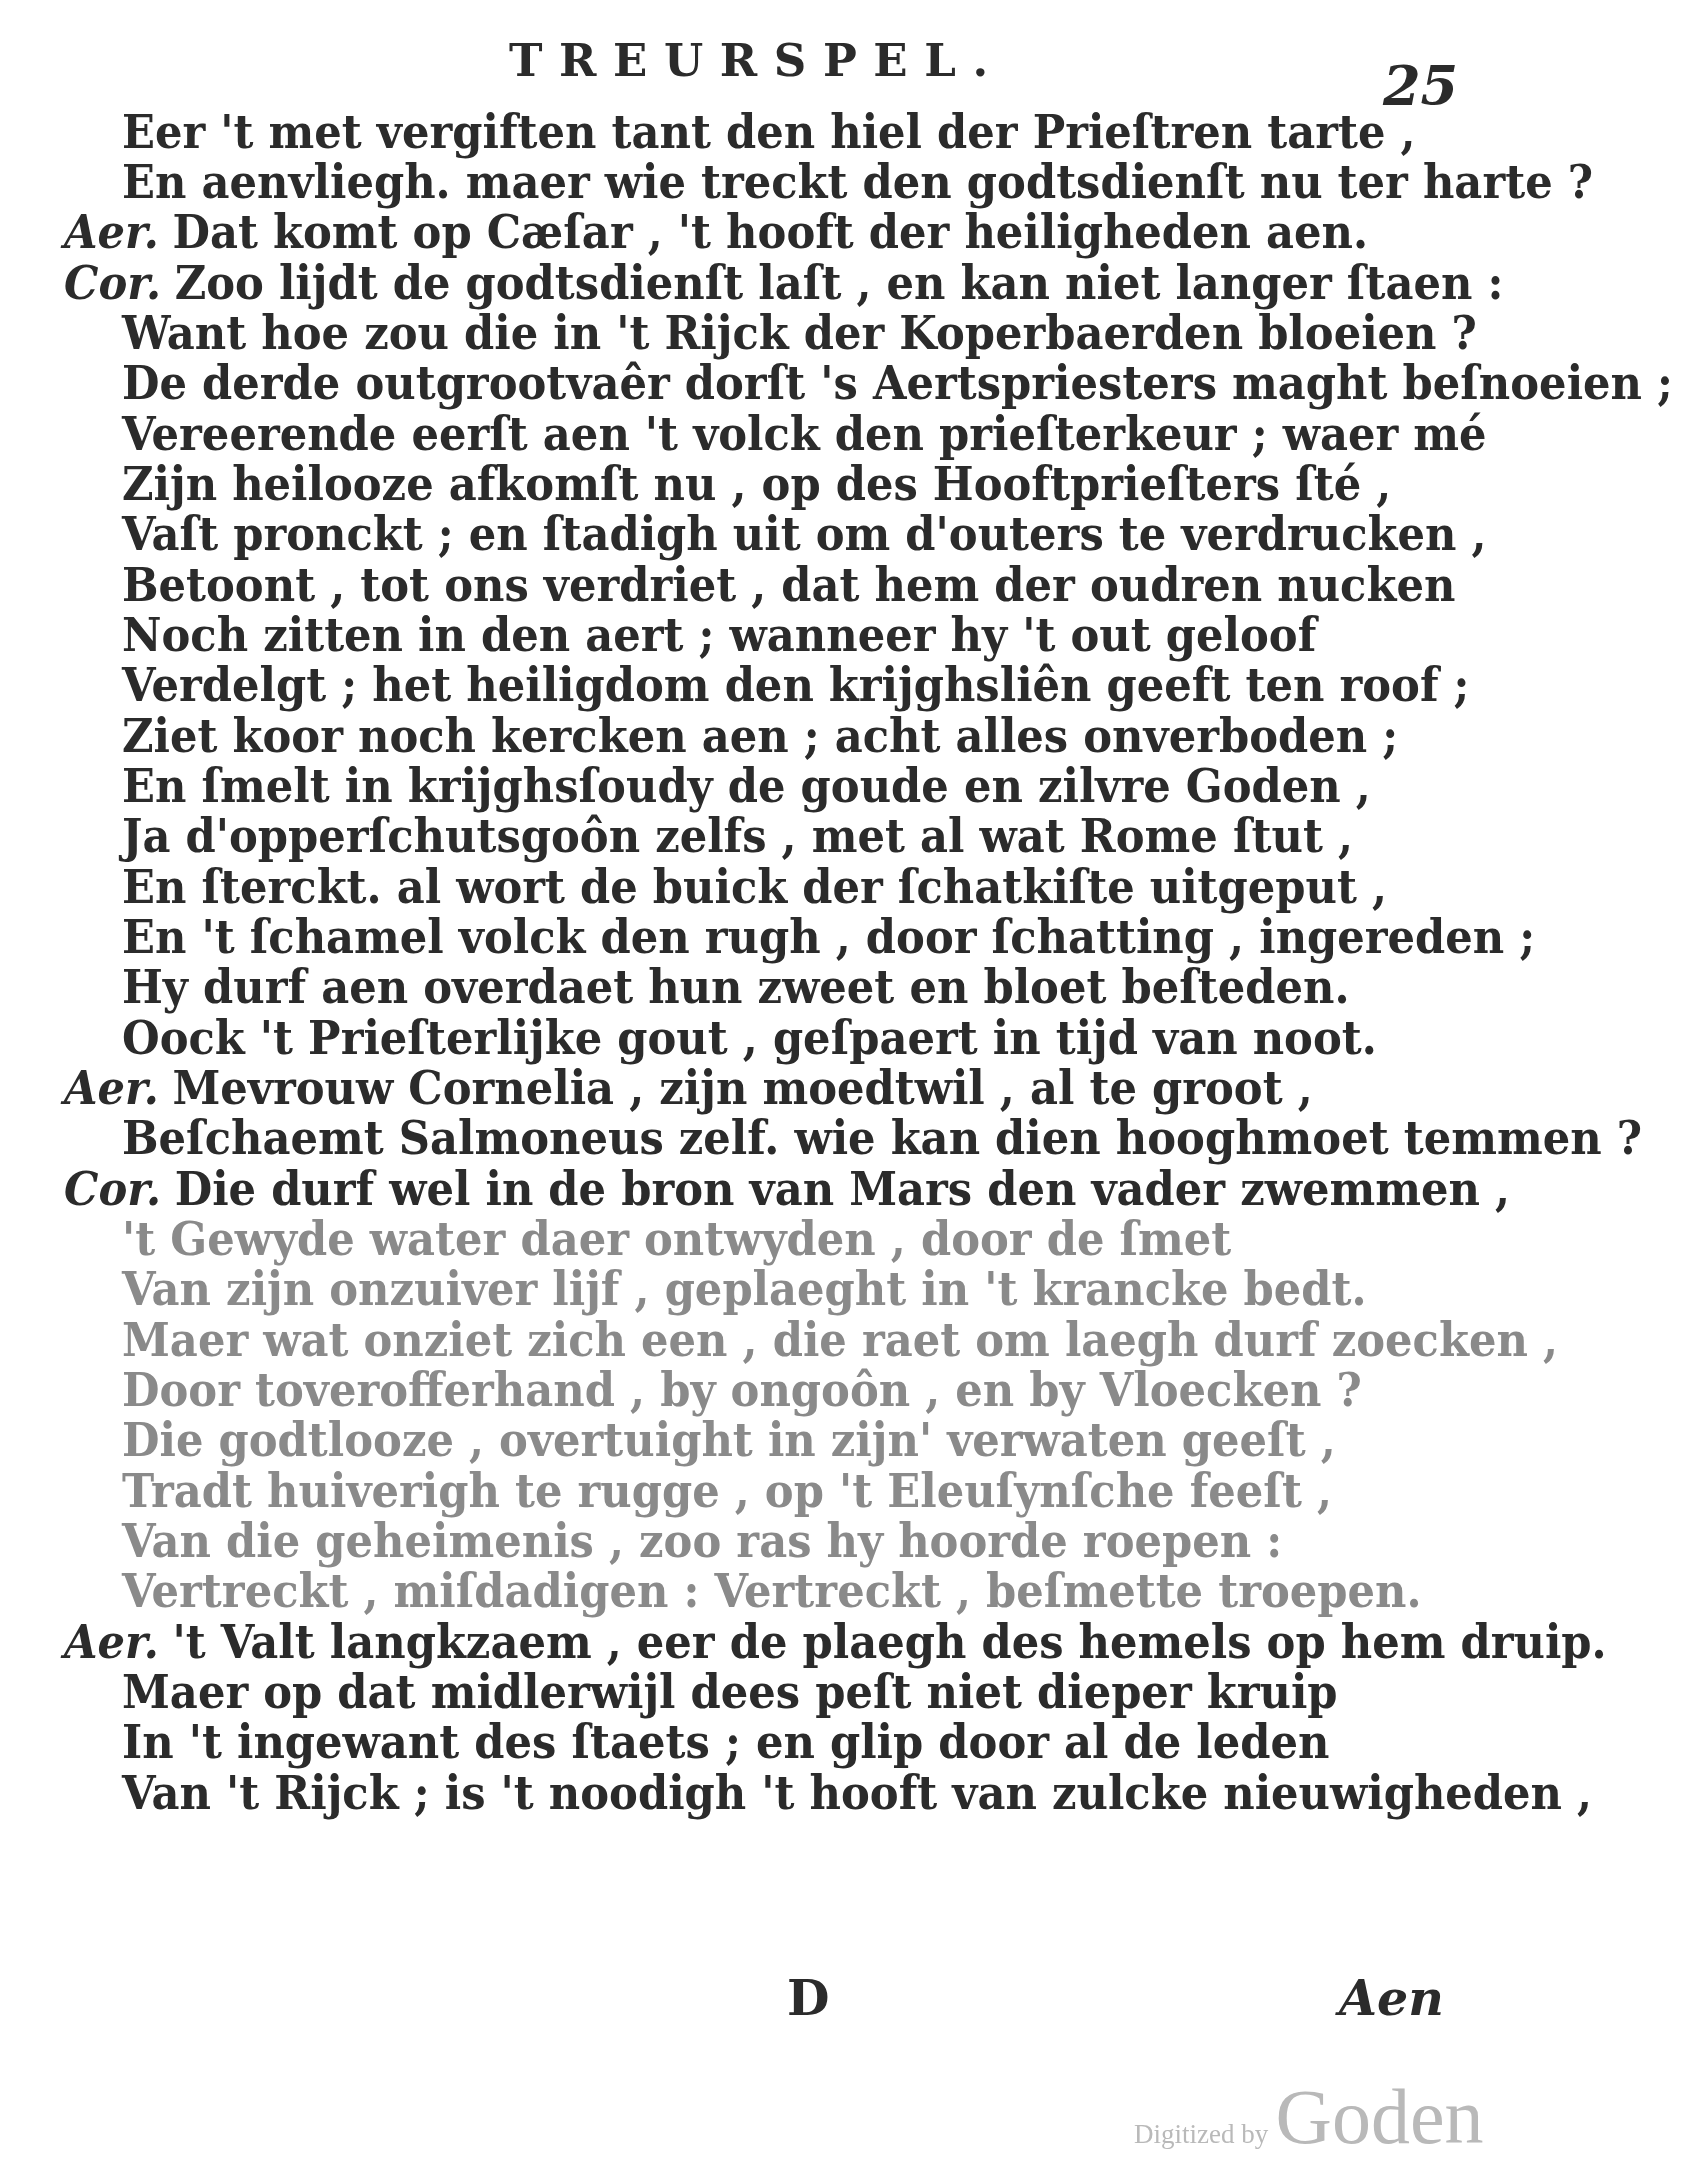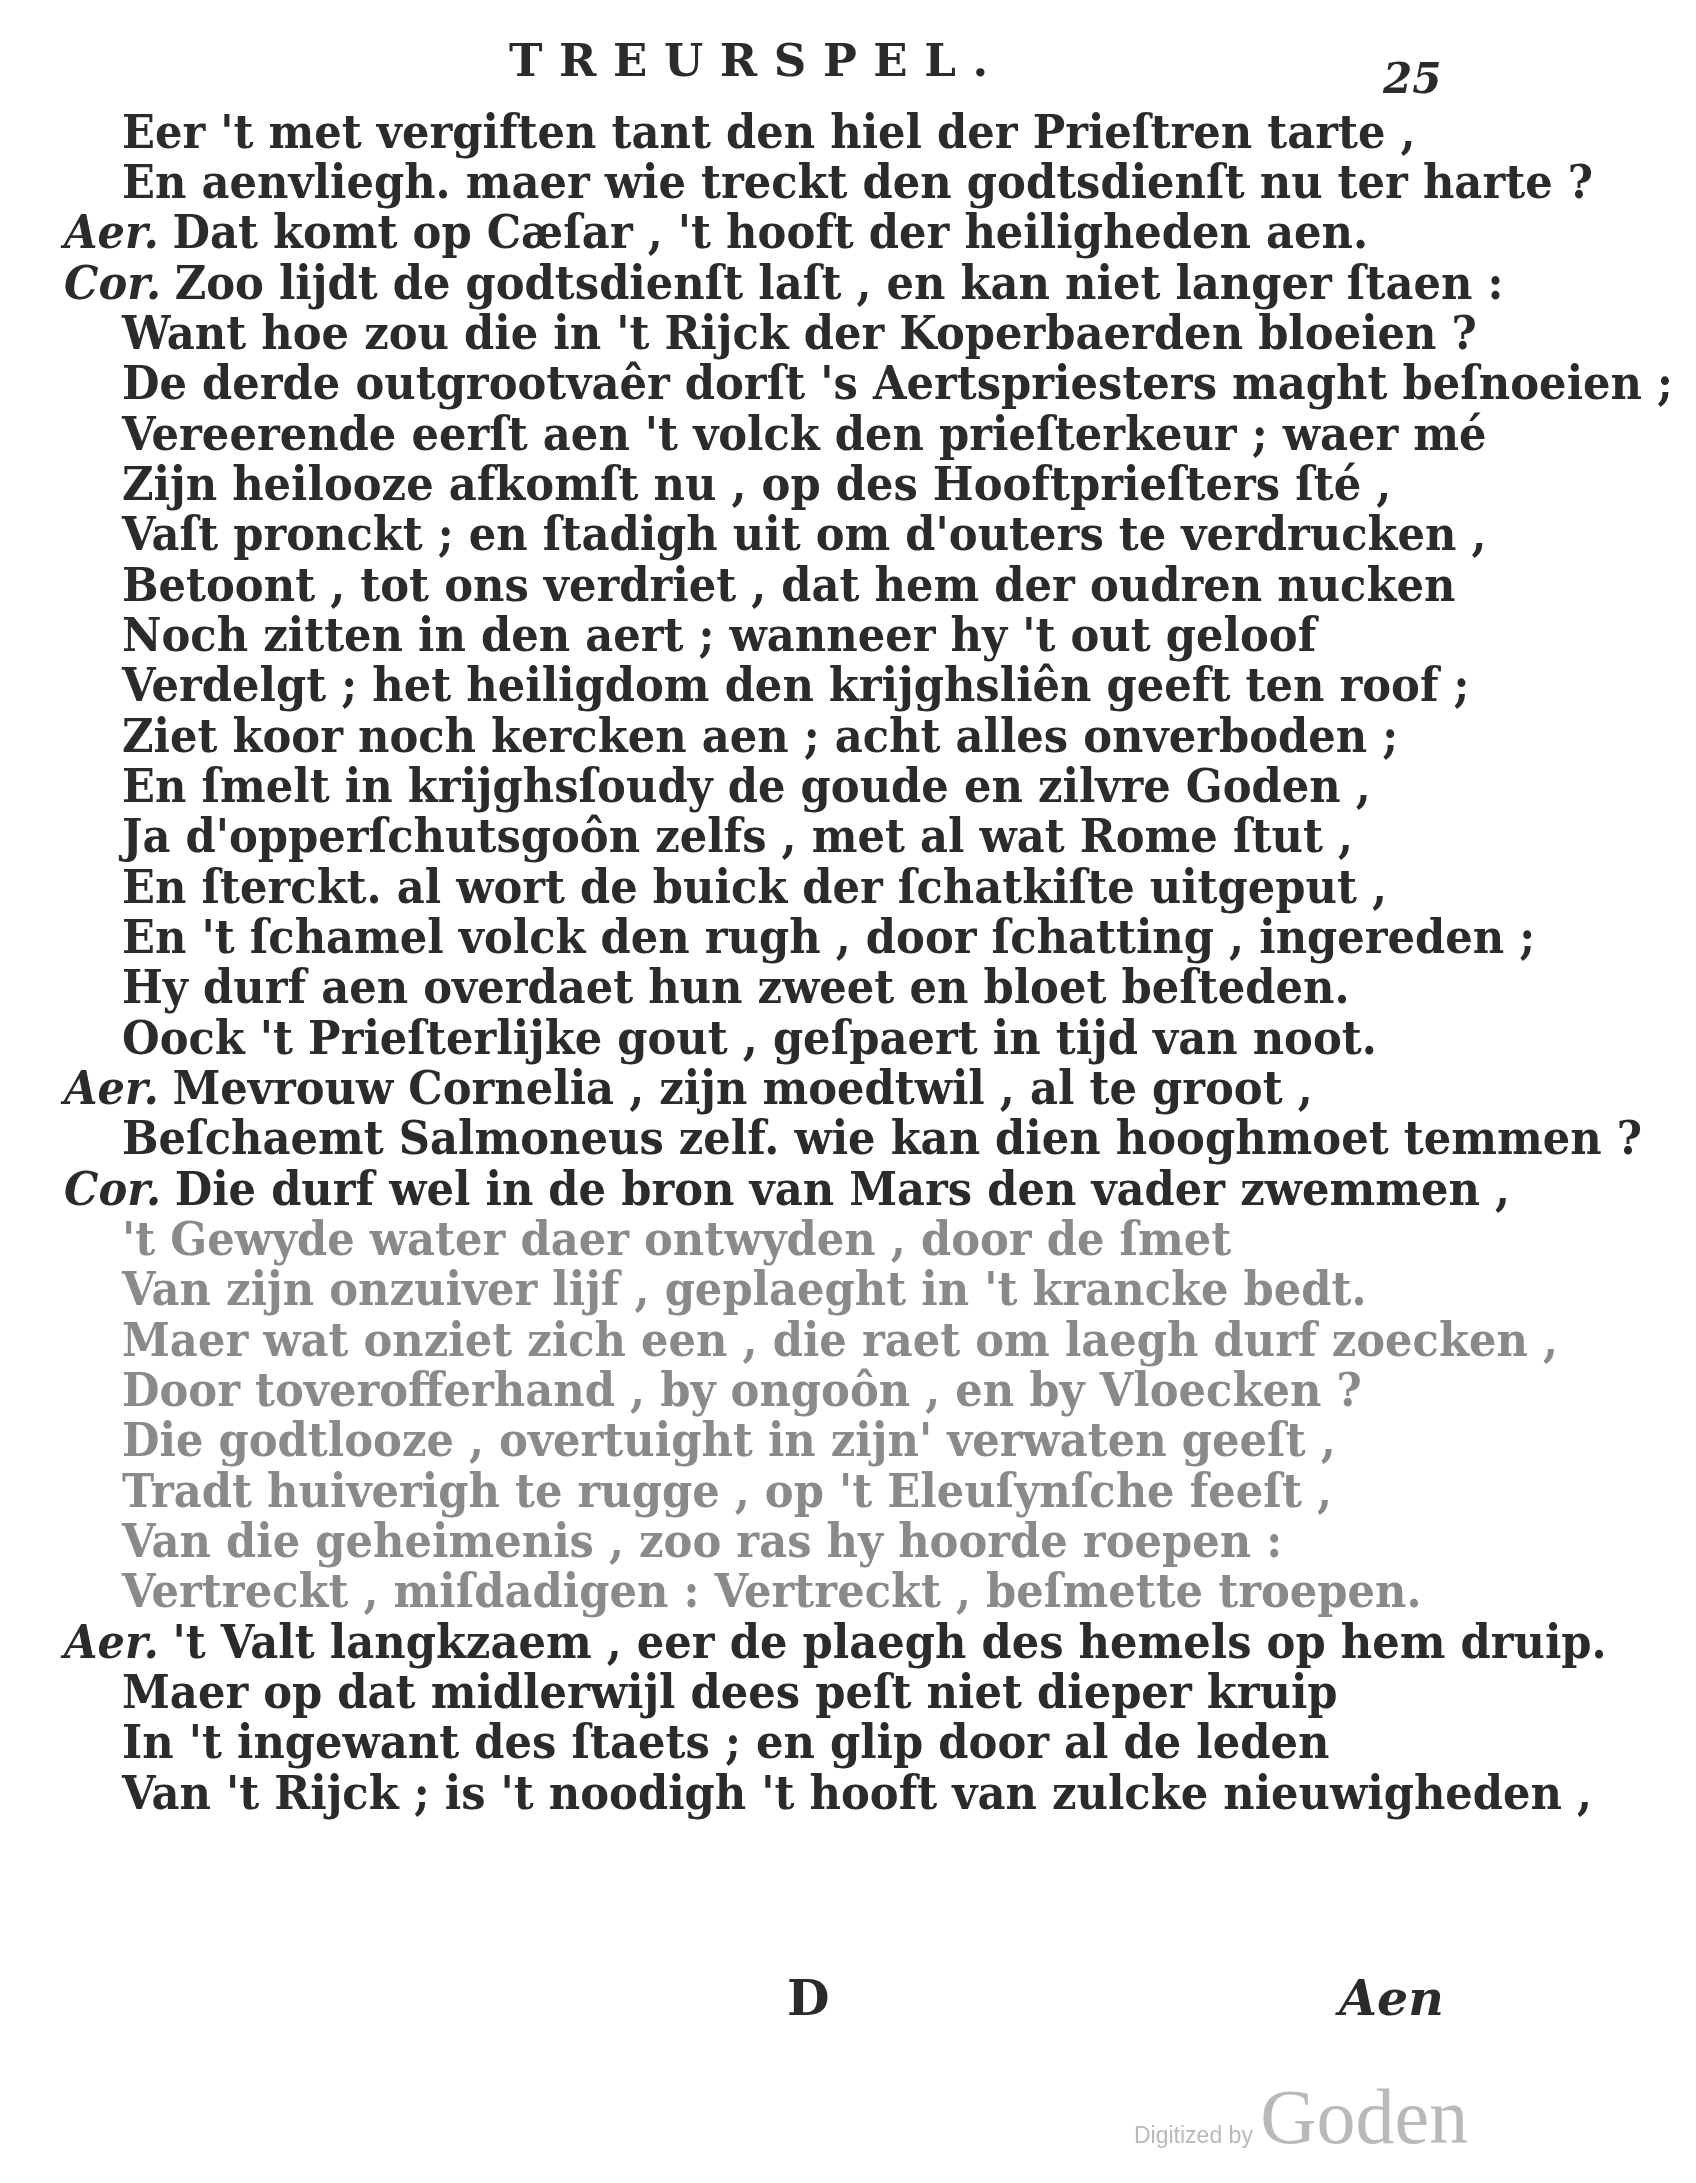--- a/index.html
+++ b/index.html
@@ -1,26 +1,26 @@
 <!DOCTYPE html>
 <html style="font-size:7.8px"><head>
 <meta charset="utf-8">
 <style>
   html, body { margin: 0; padding: 0; background: #ffffff; }
   body { width: 1697px; height: 2183px; position: relative; overflow: hidden;
          font-family: "DejaVu Serif", "Liberation Serif", serif; color: #2b2b2b; }
   .running-head { position: absolute; top: 34px; left: 469px; font-size: 45px; letter-spacing: 16.6px; font-weight: bold; margin-left: 40px; }
-  .page-number { position: absolute; top: 54px; left: 1383px; font-size: 42px; font-weight: bold; font-style: italic; }
+  .page-number { position: absolute; top: 54px; left: 1383px; font-size: 54px; font-weight: bold; font-style: italic; }
   .verse { position: absolute; left: 0; top: 98px; width: 1697px; }
   .line { position: absolute; white-space: nowrap; font-size: 47px; font-weight: bold; line-height: 1; transform: scaleX(0.92); transform-origin: left top; }
   .speaker { font-style: italic; margin-right: 14.7px; }
   .catchword-sig { position: absolute; top: 1969px; left: 787px; font-size: 49px; font-weight: bold; }
   .catchword { position: absolute; top: 1969px; left: 1339px; font-size: 49px; font-weight: bold; font-style: italic; }
   .watermark { position: absolute; top: 2072px; left: 1134px; color: #b9b9b9; white-space: nowrap; }
-  .watermark .small { font-family: Liberation Sans, sans-serif; font-size: 23px; margin-right: 4.9px; }
+  .watermark .small { font-family: Liberation Serif, serif; font-size: 27px; margin-right: 4.9px; }
   .watermark .big { font-family: "Liberation Serif", serif; font-size: 78px; }
   .fade { color: #8a8a8a; }
 </style>
 </head>
 <body>
 
 <div class="running-head">TREURSPEL.</div>
 <div class="page-number">25</div>
 
 <div class="verse" id="verse">

